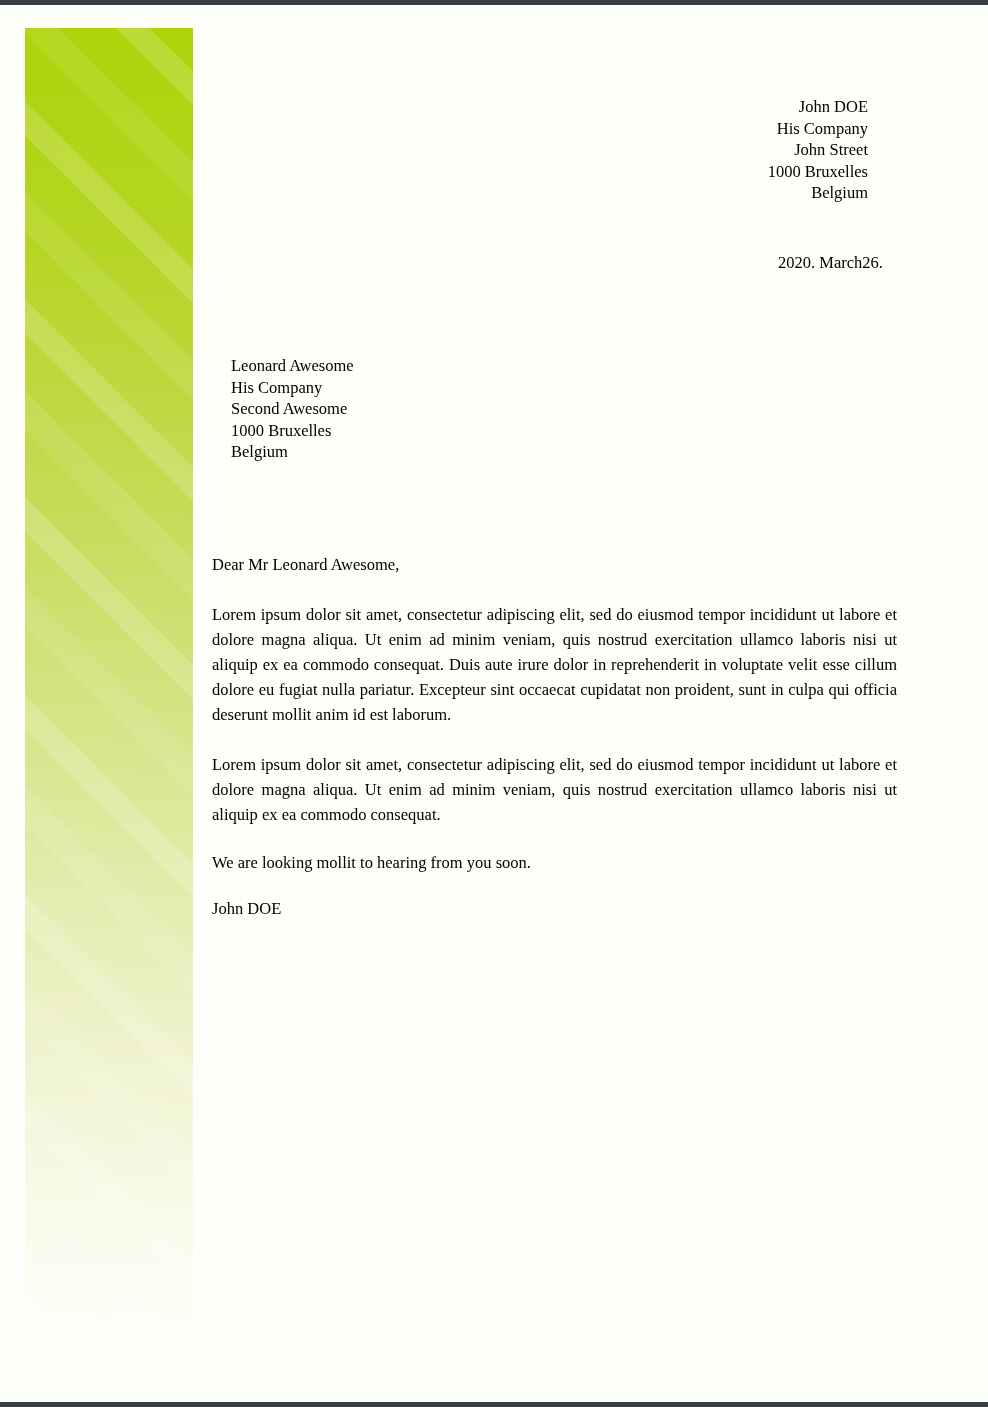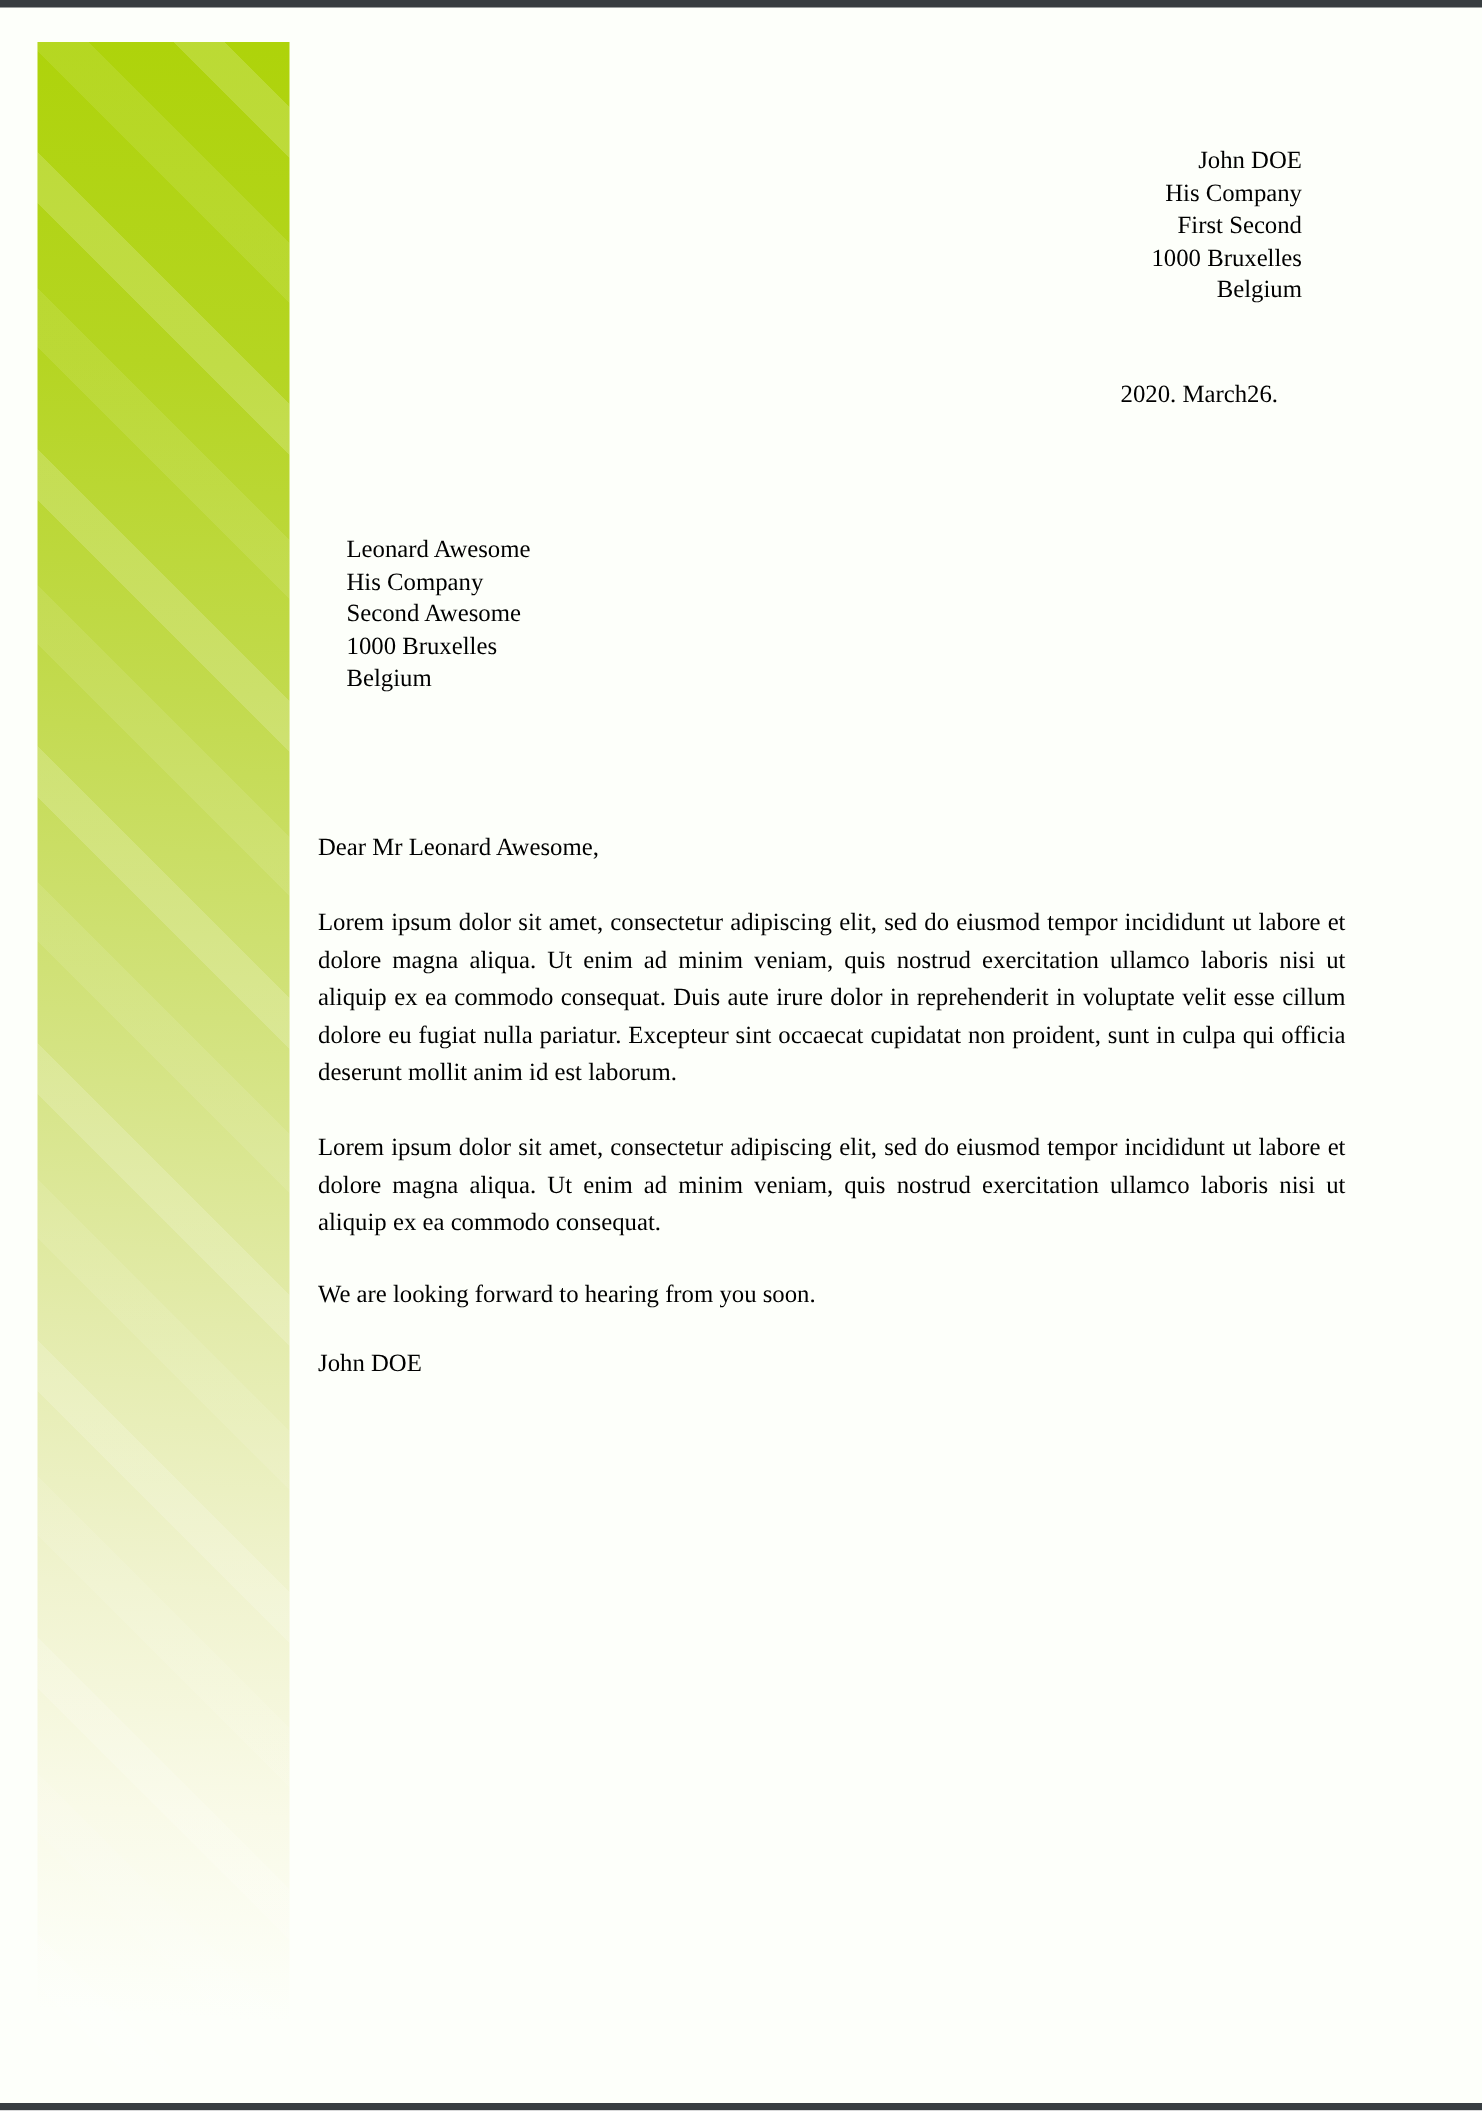--- a/index.html
+++ b/index.html
@@ -52,21 +52,21 @@
     position: absolute;
     top: 96px;
     right: 120px;
     text-align: right;
     font-size: 16.5px;
     line-height: 21.5px;
   }
   .date {
     position: absolute;
     top: 252px;
-    right: 136px;
+    right: 105px;
     text-align: right;
     font-size: 16.5px;
     line-height: 21.5px;
   }
   .recipient {
     position: absolute;
     top: 355px;
     left: 212px;
     text-align: left;
     font-size: 16.5px;
@@ -94,37 +94,37 @@
 </head>
 <body>
 
 <div class="page">
   <div class="top-border"></div>
   <div class="accent-bar"></div>
 
   <div class="sender">
     <div>John DOE</div>
     <div>His Company</div>
-    <div>First Second</div>
+    <div>John Street</div>
     <div>1000 Bruxelles</div>
     <div>Belgium</div>
   </div>
 
   <div class="date">2020. March26.</div>
 
   <div class="recipient">
     <div>Leonard Awesome</div>
     <div>His Company</div>
     <div>Second Awesome</div>
     <div>1000 Bruxelles</div>
     <div>Belgium</div>
   </div>
 
   <div class="letter-body">
     <p class="salutation">Dear Mr Leonard Awesome,</p>
     <p class="para">Lorem ipsum dolor sit amet, consectetur adipiscing elit, sed do eiusmod tempor incididunt ut labore et dolore magna aliqua. Ut enim ad minim veniam, quis nostrud exercitation ullamco laboris nisi ut aliquip ex ea commodo consequat. Duis aute irure dolor in reprehenderit in voluptate velit esse cillum dolore eu fugiat nulla pariatur. Excepteur sint occaecat cupidatat non proident, sunt in culpa qui officia deserunt mollit anim id est laborum.</p>
     <p class="para">Lorem ipsum dolor sit amet, consectetur adipiscing elit, sed do eiusmod tempor incididunt ut labore et dolore magna aliqua. Ut enim ad minim veniam, quis nostrud exercitation ullamco laboris nisi ut aliquip ex ea commodo consequat.</p>
-    <p class="closing-line">We are looking forward to hearing from you soon.</p>
+    <p class="closing-line">We are looking mollit to hearing from you soon.</p>
     <p class="signature">John DOE</p>
   </div>
 
   <div class="bottom-border"></div>
 </div>
 
 </body></html>

